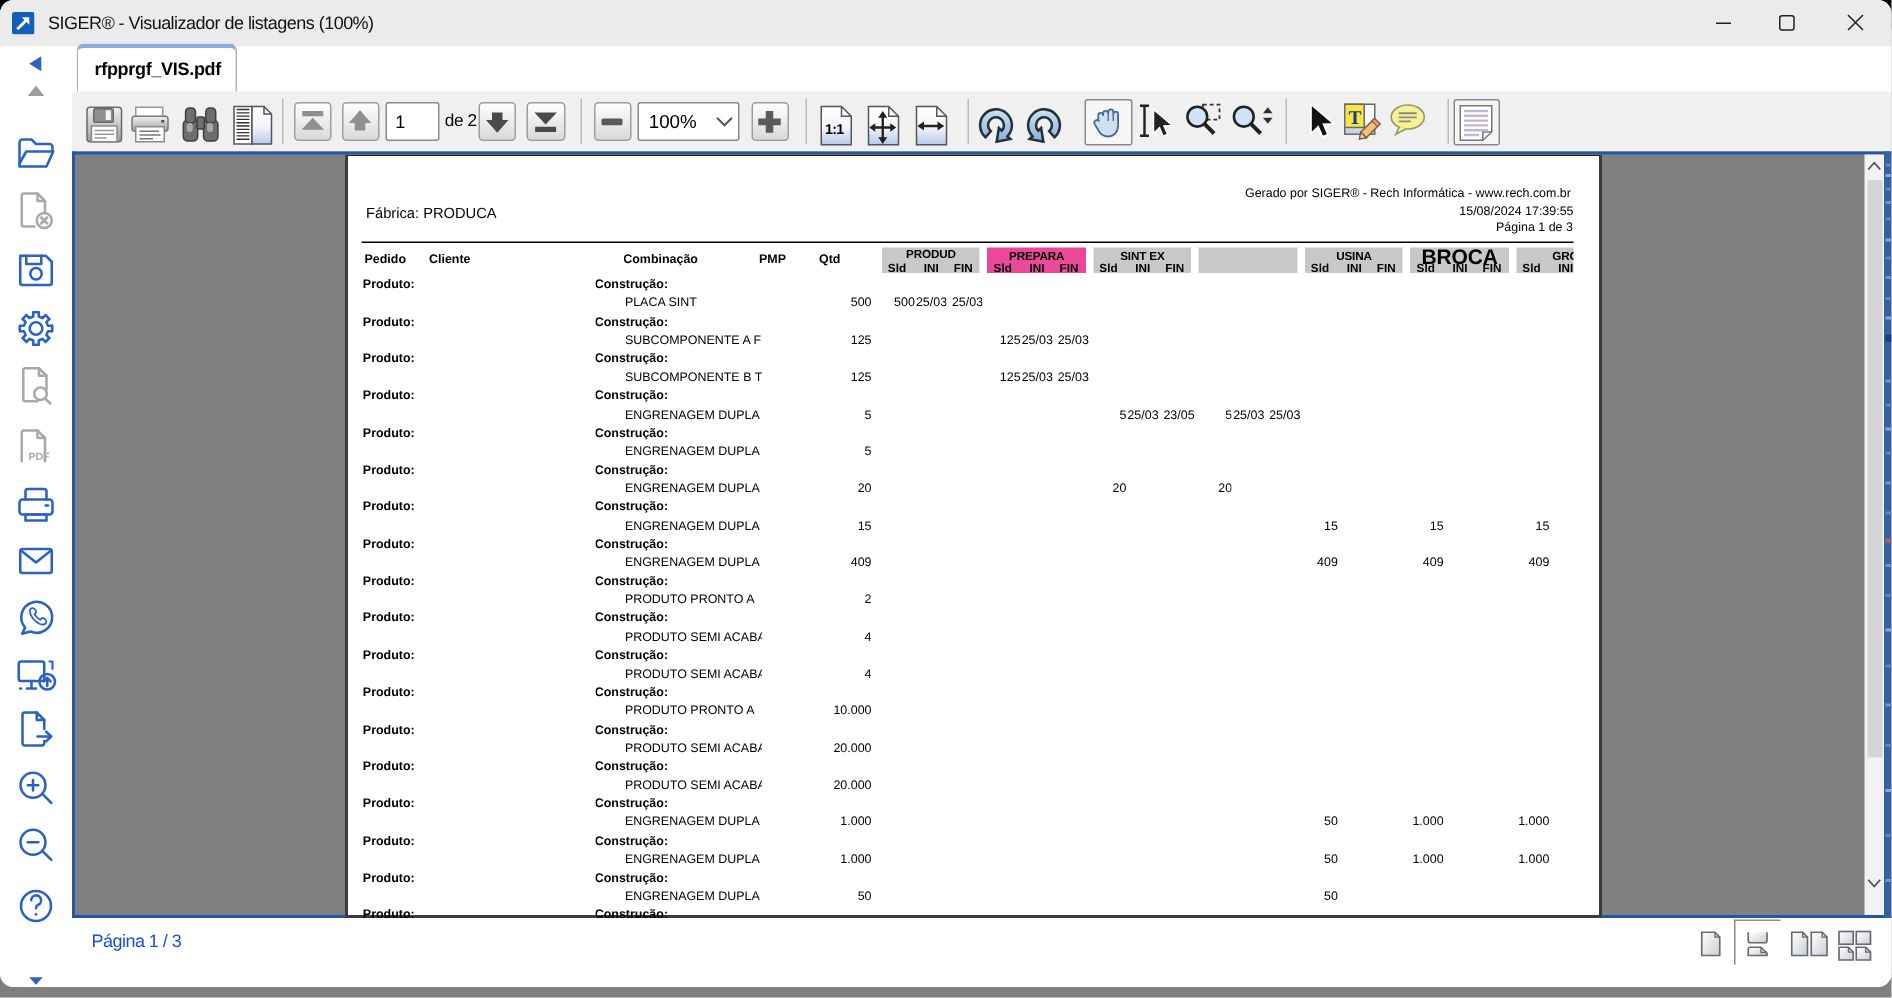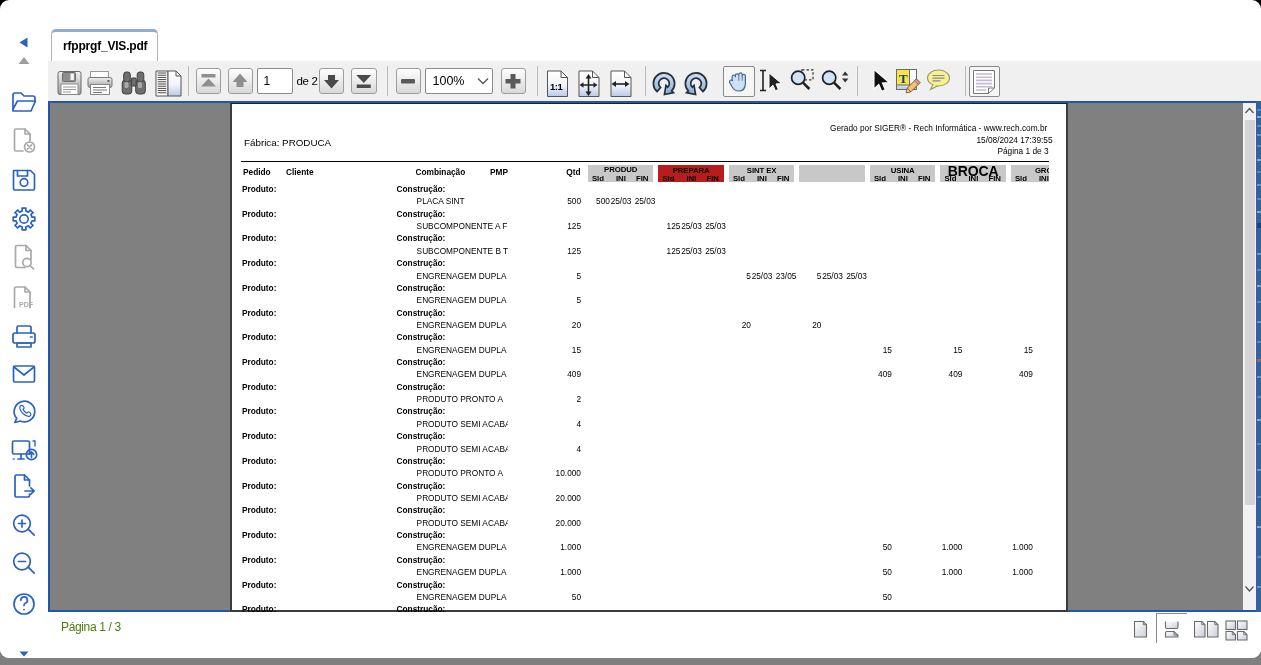--- a/index.html
+++ b/index.html
@@ -10,20 +10,37 @@
 #tabrow{position:absolute;left:48px;top:31px;width:1213px;height:30px;background:#fff;}
 #sidebar{position:absolute;left:0;top:31px;width:48px;height:627px;background:#fff;}
 #toolbar{position:absolute;left:48px;top:61px;width:1213px;height:40px;background:#f0f0f0;}
 #docarea{position:absolute;left:48px;top:101px;width:1213px;height:511px;background:#808080;border:2px solid #2456a8;border-right:none;}
 #statusbar{position:absolute;left:48px;top:612px;width:1213px;height:46px;background:#fff;}
 .tbtn{position:absolute;border:1px solid #9d9d9d;border-radius:3px;background:linear-gradient(#fefefe,#d9d9d9);}
 .sep{position:absolute;width:1px;background:#bcbcbc;top:67px;height:29px;}
 .pgtxt{position:absolute;color:#000;}
 </style></head><body>
 <div id="win">
+<div id="titlebar">
+<svg class="abs" style="left:8px;top:8px" width="15" height="15">
+ <rect x="0" y="0" width="15" height="15" rx="1.5" fill="#1460b8"></rect>
+ <path d="M3.5 11.5 L10 5" stroke="#fff" stroke-width="2"></path>
+ <path d="M6.5 3.5 h5 v5 z" fill="#fff"></path>
+</svg>
+<div class="abs" style="left:32px;top:7.5px;font-size:12px;letter-spacing:-0.35px;color:#111">SIGER® - Visualizador de listagens (100%)</div>
+<svg class="abs" style="left:1139px;top:5px" width="20" height="20">
+        <path d="M5 10.5 h10" stroke="#222" stroke-width="1"></path>
+      </svg>
+<svg class="abs" style="left:1181px;top:5px" width="20" height="20">
+        <rect x="5.5" y="5.5" width="9.5" height="9.5" rx="1.5" fill="none" stroke="#222" stroke-width="1"></rect>
+      </svg>
+<svg class="abs" style="left:1227px;top:5px" width="20" height="20">
+        <path d="M5 5 L15 15 M15 5 L5 15" stroke="#222" stroke-width="1"></path>
+      </svg>
+</div>
 <div id="tabrow">
 <div class="abs" style="left:3px;top:-2px;width:107px;height:48px;background:#fff;border:1px solid #b4b4b4;border-bottom:none;border-top:3px solid #8fabdc;border-radius:5px 5px 0 0;">
 <div style="font-size:12px;font-weight:bold;letter-spacing:-0.2px;margin:6.5px 0 0 11px;color:#000">rfpprgf_VIS.pdf</div>
 </div>
 </div>
 <div id="sidebar">
       <svg class="abs" style="left:0;top:0" width="48" height="627" viewBox="0 0 48 627">
         <path d="M27.5 6.5 L27.5 16.5 L19.5 11.5 Z" fill="#2a62c4"></path>
         <path d="M18.5 33 L29.5 33 L24 26 Z" fill="#9e9e9e"></path>
         <g fill="none" stroke="#2a62c4" stroke-width="1.7" stroke-linejoin="round" stroke-linecap="round">
@@ -253,38 +270,38 @@
         <path d="M308.75 27 h14 v-3.5 h-14 z M315.75 22 l7.5 -8 h-15 z" fill="#4a4a4a"></path>
         <rect x="353.0" y="18" width="14" height="4.5" rx="1" fill="#5a5a5a"></rect>
         <path d="M457.5 18 h5 v-5 h5 v5 h5 v4.5 h-5 v5 h-5 v-5 h-5 z" fill="#5a5a5a"></path>
       </svg>
     </div>
 <div id="docarea">
       <div class="abs" style="left:180px;top:0px;width:838px;height:509px;background:#fff;border:2px solid #3c3c3c;border-top:1.5px solid #222;"></div>
       <div class="abs" style="left:180px;top:0px;width:838px;height:509px;overflow:hidden">
         <div class="abs" style="left:-180px;top:0px;width:1017px;height:509px">
           <div class="abs pgtxt" style="left:780px;top:20.299999999999997px;width:219px;font-size:8.3px;text-align:left;letter-spacing:0px;white-space:nowrap;overflow:hidden;">Gerado por SIGER® - Rech Informática - www.rech.com.br</div>
-          <div class="abs pgtxt" style="left:890px;top:31.80000000000001px;width:149px;font-size:8.3px;text-align:center;letter-spacing:0px;white-space:nowrap;overflow:hidden;">15/08/2024 17:39:55</div>
+          <div class="abs pgtxt" style="left:850px;top:31.80000000000001px;width:149px;font-size:8.3px;text-align:right;letter-spacing:0px;white-space:nowrap;overflow:hidden;">15/08/2024 17:39:55</div>
           <div class="abs pgtxt" style="left:850px;top:42.80000000000001px;width:148.6px;font-size:8.3px;text-align:right;letter-spacing:0px;white-space:nowrap;overflow:hidden;">Página 1 de 3</div>
           <div class="abs pgtxt" style="left:194px;top:34.30000000000001px;width:120px;font-size:9.8px;letter-spacing:0px;white-space:nowrap;overflow:hidden;">Fábrica: PRODUCA</div>
           <div class="abs" style="left:190.6px;top:57.5px;width:808px;height:1.2px;background:#000"></div>
           <div class="abs pgtxt" style="left:193px;top:63.900000000000006px;width:60px;font-size:8.3px;font-weight:bold;letter-spacing:0px;white-space:nowrap;overflow:hidden;">Pedido</div>
           <div class="abs pgtxt" style="left:236px;top:63.900000000000006px;width:60px;font-size:8.3px;font-weight:bold;letter-spacing:0px;white-space:nowrap;overflow:hidden;">Cliente</div>
           <div class="abs pgtxt" style="left:365.5px;top:63.900000000000006px;width:60px;font-size:8.3px;font-weight:bold;letter-spacing:0px;white-space:nowrap;overflow:hidden;">Combinação</div>
-          <div class="abs pgtxt" style="left:440px;top:63.900000000000006px;width:40px;font-size:8.3px;font-weight:bold;letter-spacing:0px;white-space:nowrap;overflow:hidden;">PMP</div>
-          <div class="abs pgtxt" style="left:496px;top:63.900000000000006px;width:34.6px;font-size:8.3px;text-align:right;font-weight:bold;letter-spacing:0px;white-space:nowrap;overflow:hidden;">Qtd</div>
+          <div class="abs pgtxt" style="left:456px;top:63.900000000000006px;width:40px;font-size:8.3px;font-weight:bold;letter-spacing:0px;white-space:nowrap;overflow:hidden;">PMP</div>
+          <div class="abs pgtxt" style="left:496px;top:63.900000000000006px;width:34.6px;font-size:8.3px;text-align:left;font-weight:bold;letter-spacing:0px;white-space:nowrap;overflow:hidden;">Qtd</div>
           <div class="abs" style="left:537.9px;top:62.4px;width:65.5px;height:17px;background:#c8c8c8;overflow:hidden">
             <div style="font-size:7.8px;line-height:8.4px;font-weight:bold;text-align:center;width:65.5px;margin-top:1px;letter-spacing:-0.1px">PRODUD</div>
             <div style="font-size:7.8px;line-height:8.4px;font-weight:bold;width:65.5px;position:relative;height:9px">
               <span style="position:absolute;left:4px">Sld</span>
               <span style="position:absolute;left:28px">INI</span>
               <span style="position:absolute;left:48px">FIN</span>
             </div>
           </div>
-          <div class="abs" style="left:608.4px;top:62.4px;width:65.5px;height:17px;background:#b91c1c;overflow:hidden">
+          <div class="abs" style="left:608.4px;top:62.4px;width:65.5px;height:17px;background:#ec4899;overflow:hidden">
             <div style="font-size:7.8px;line-height:8.4px;font-weight:bold;text-align:center;width:65.5px;margin-top:1.4px;letter-spacing:-0.1px">PREPARA</div>
             <div style="font-size:7.8px;line-height:8.4px;font-weight:bold;width:65.5px;position:relative;height:9px">
               <span style="position:absolute;left:4px">Sld</span>
               <span style="position:absolute;left:28px">INI</span>
               <span style="position:absolute;left:48px">FIN</span>
             </div>
           </div>
           <div class="abs" style="left:678.9px;top:62.4px;width:65.5px;height:17px;background:#c8c8c8;overflow:hidden">
             <div style="font-size:7.8px;line-height:8.4px;font-weight:bold;text-align:center;width:65.5px;margin-top:1.4px;letter-spacing:-0.1px">SINT EX</div>
             <div style="font-size:7.8px;line-height:8.4px;font-weight:bold;width:65.5px;position:relative;height:9px">
@@ -459,21 +476,21 @@
       <div class="abs" style="left:0.5px;top:295px;width:4px;height:2px;background:#5d83c4"></div>
       <div class="abs" style="left:0.5px;top:318px;width:4px;height:2px;background:#8aa6d6"></div>
       <div class="abs" style="left:0.5px;top:342px;width:4px;height:2px;background:#5d83c4"></div>
       <div class="abs" style="left:0.5px;top:368px;width:4px;height:2px;background:#6f93cc"></div>
       <div class="abs" style="left:0.5px;top:395px;width:4px;height:2px;background:#5d83c4"></div>
       <div class="abs" style="left:0.5px;top:425px;width:4px;height:2px;background:#8aa6d6"></div>
       <div class="abs" style="left:0.5px;top:455px;width:4px;height:2px;background:#5d83c4"></div>
       <div class="abs" style="left:0.5px;top:485px;width:4px;height:2px;background:#6f93cc"></div>
     </div>
     <div id="statusbar">
-      <div class="abs" style="left:13px;top:7.5px;font-size:12px;letter-spacing:-0.35px;color:#4d7c0f">Página 1 / 3</div>
+      <div class="abs" style="left:13px;top:7.5px;font-size:12px;letter-spacing:-0.35px;color:#1d4ed8">Página 1 / 3</div>
       <div class="abs" style="left:1107.5px;top:1.3px;width:31.5px;height:30px;border-left:1px solid #8a8a8a;border-top:1px solid #8a8a8a"></div>
       <svg class="abs" style="left:1032px;top:8px" width="175" height="22" viewBox="0 0 175 22">
         <defs>
           <linearGradient id="gp2" x1="0" y1="0" x2="1" y2="1">
             <stop offset="0" stop-color="#fff"></stop>
             <stop offset="1" stop-color="#c9cfd8"></stop>
           </linearGradient>
         </defs>
         <path d="M54.5 1.5 h8.8 l3.2 3.2 v12.3 h-12 z" fill="url(#gp2)" stroke="#6a6a6a" stroke-width="1.1"></path>
         <path d="M63.3 1.5 v3.2 h3.2" fill="none" stroke="#6a6a6a" stroke-width="0.9"></path>

